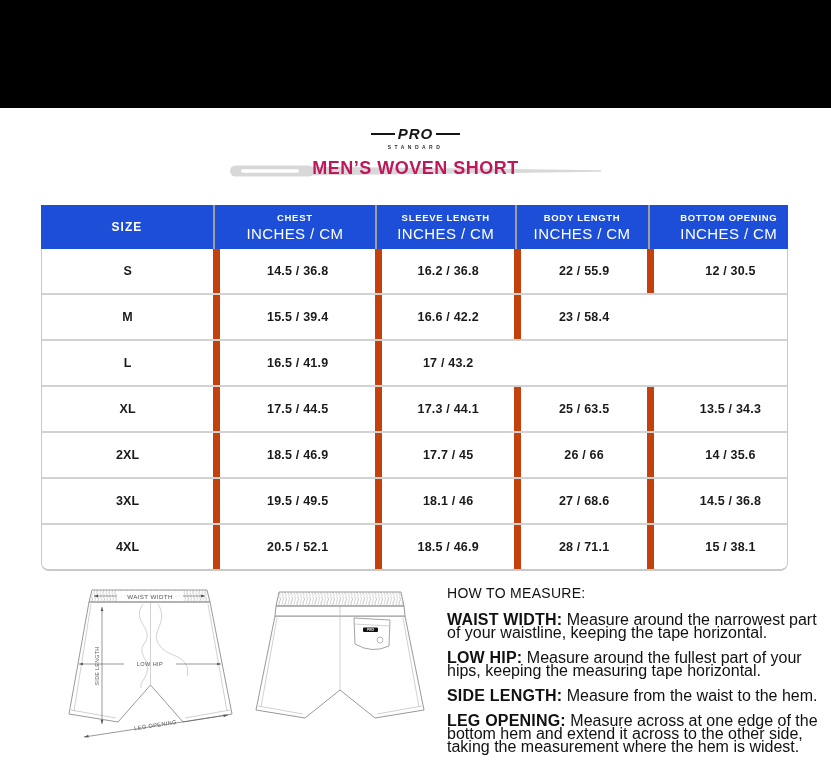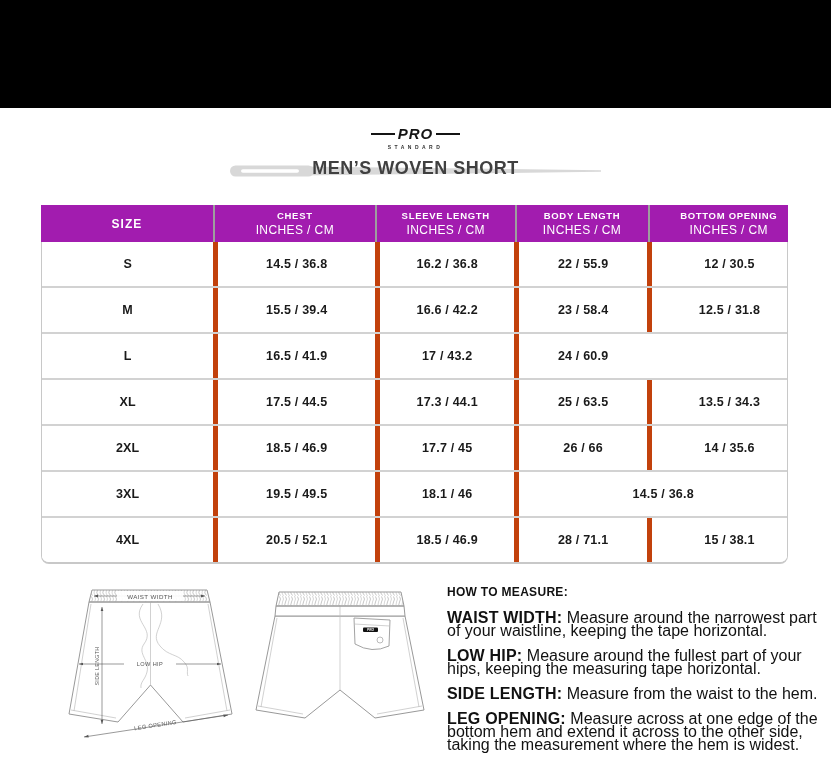--- a/index.html
+++ b/index.html
@@ -13,46 +13,46 @@
   .brand{position:absolute;left:0;top:125px;width:831px;text-align:center;}
   .brand-row{display:flex;align-items:center;justify-content:center;gap:3px;}
   .brand-line{width:24px;height:2px;background:#141414;}
   .brand-name{font-size:15px;font-weight:bold;font-style:italic;letter-spacing:1px;color:#141414;}
   .brand-sub{font-size:5px;letter-spacing:3.5px;margin-top:2px;color:#333;font-weight:bold;}
 
   
   .title-wrap{position:absolute;left:0;top:156px;width:831px;height:30px;}
   .needle-svg{position:absolute;left:228px;top:7px;}
   .page-title{position:absolute;left:0;top:2px;width:100%;text-align:center;
-    font-size:18px;font-weight:bold;letter-spacing:.5px;color:#404040;}
+    font-size:18px;font-weight:bold;letter-spacing:.5px;color:#be185d;}
 
   
   .size-table{position:absolute;left:41px;top:205px;width:747px;}
-  .thead{display:flex;background:#a21caf;color:#fff;height:37px;}
+  .thead{display:flex;background:#1d4ed8;color:#fff;height:44px;}
   .th{display:flex;flex-direction:column;justify-content:center;align-items:center;text-align:center;box-sizing:border-box;}
   .th + .th{border-left:2px solid #9e9e9e;}
   .th-label{font-size:9.5px;font-weight:bold;letter-spacing:.7px;}
-  .th-sub{font-size:12px;margin-top:2px;letter-spacing:.4px;font-weight:normal;}
+  .th-sub{font-size:15px;margin-top:2px;letter-spacing:.4px;font-weight:normal;}
   .th-size .th-label{font-size:12px;letter-spacing:1px;}
   .tbody{border:1px solid #c8c8c8;border-top:none;border-bottom-width:2px;border-radius:0 0 8px 8px;overflow:hidden;}
   .tr{display:flex;height:44px;background:#fff;}
   .tr + .tr{border-top:2px solid #d2d2d2;}
   .td{display:flex;align-items:center;justify-content:center;font-weight:bold;
     font-size:12.5px;color:#1a1a1a;box-sizing:border-box;letter-spacing:.2px;}
-  .td + .td{border-left:5px solid #c2410c;}
+  .td + .td{border-left:7px solid #c2410c;}
   .col-size{width:23%;}
   .col-chest{width:21.7%;}
   .col-sleeve{width:18.7%;}
   .col-body{width:17.8%;}
   .col-bottom{flex:1;padding-left:20px;}
 
   
   .diagrams{position:absolute;left:60px;top:584px;display:flex;gap:6px;}
   .measure{position:absolute;left:447px;top:585px;width:376px;color:#111;}
-  .measure-heading{font-size:12px;font-weight:bold;letter-spacing:.3px;margin:0 0 12px 0;}
+  .measure-heading{font-size:14px;font-weight:normal;letter-spacing:.3px;margin:0 0 12px 0;}
   .measure-item{font-size:16px;line-height:13px;margin:0 0 12px 0;}
   .measure-label{font-weight:bold;letter-spacing:.2px;}
 
   .diag-label{fill:#555;font-family:"Liberation Sans",sans-serif;letter-spacing:.4px;}
   .diag-line{stroke:#555;stroke-width:.6;fill:none;}
   .sketch{stroke:#999;fill:#ffffff;}
   .sketch-thin{stroke:#bdbdbd;stroke-width:.7;fill:none;}
 </style>
 </head>
 <body>
@@ -105,46 +105,45 @@
       <div class="td col-chest">14.5 / 36.8</div>
       <div class="td col-sleeve">16.2 / 36.8</div>
       <div class="td col-body">22 / 55.9</div>
       <div class="td col-bottom">12 / 30.5</div>
     </div>
     <div class="tr">
       <div class="td col-size">M</div>
       <div class="td col-chest">15.5 / 39.4</div>
       <div class="td col-sleeve">16.6 / 42.2</div>
       <div class="td col-body">23 / 58.4</div>
-      <div class="td col-bottom">12.5 / 31.8</div>
     </div>
     <div class="tr">
       <div class="td col-size">L</div>
       <div class="td col-chest">16.5 / 41.9</div>
       <div class="td col-sleeve">17 / 43.2</div>
-      <div class="td col-body">24 / 60.9</div>
     </div>
     <div class="tr">
       <div class="td col-size">XL</div>
       <div class="td col-chest">17.5 / 44.5</div>
       <div class="td col-sleeve">17.3 / 44.1</div>
       <div class="td col-body">25 / 63.5</div>
       <div class="td col-bottom">13.5 / 34.3</div>
     </div>
     <div class="tr">
       <div class="td col-size">2XL</div>
       <div class="td col-chest">18.5 / 46.9</div>
       <div class="td col-sleeve">17.7 / 45</div>
       <div class="td col-body">26 / 66</div>
       <div class="td col-bottom">14 / 35.6</div>
     </div>
     <div class="tr">
       <div class="td col-size">3XL</div>
       <div class="td col-chest">19.5 / 49.5</div>
       <div class="td col-sleeve">18.1 / 46</div>
+      <div class="td col-body">27 / 68.6</div>
       <div class="td col-bottom">14.5 / 36.8</div>
     </div>
     <div class="tr">
       <div class="td col-size">4XL</div>
       <div class="td col-chest">20.5 / 52.1</div>
       <div class="td col-sleeve">18.5 / 46.9</div>
       <div class="td col-body">28 / 71.1</div>
       <div class="td col-bottom">15 / 38.1</div>
     </div>
   </div>

